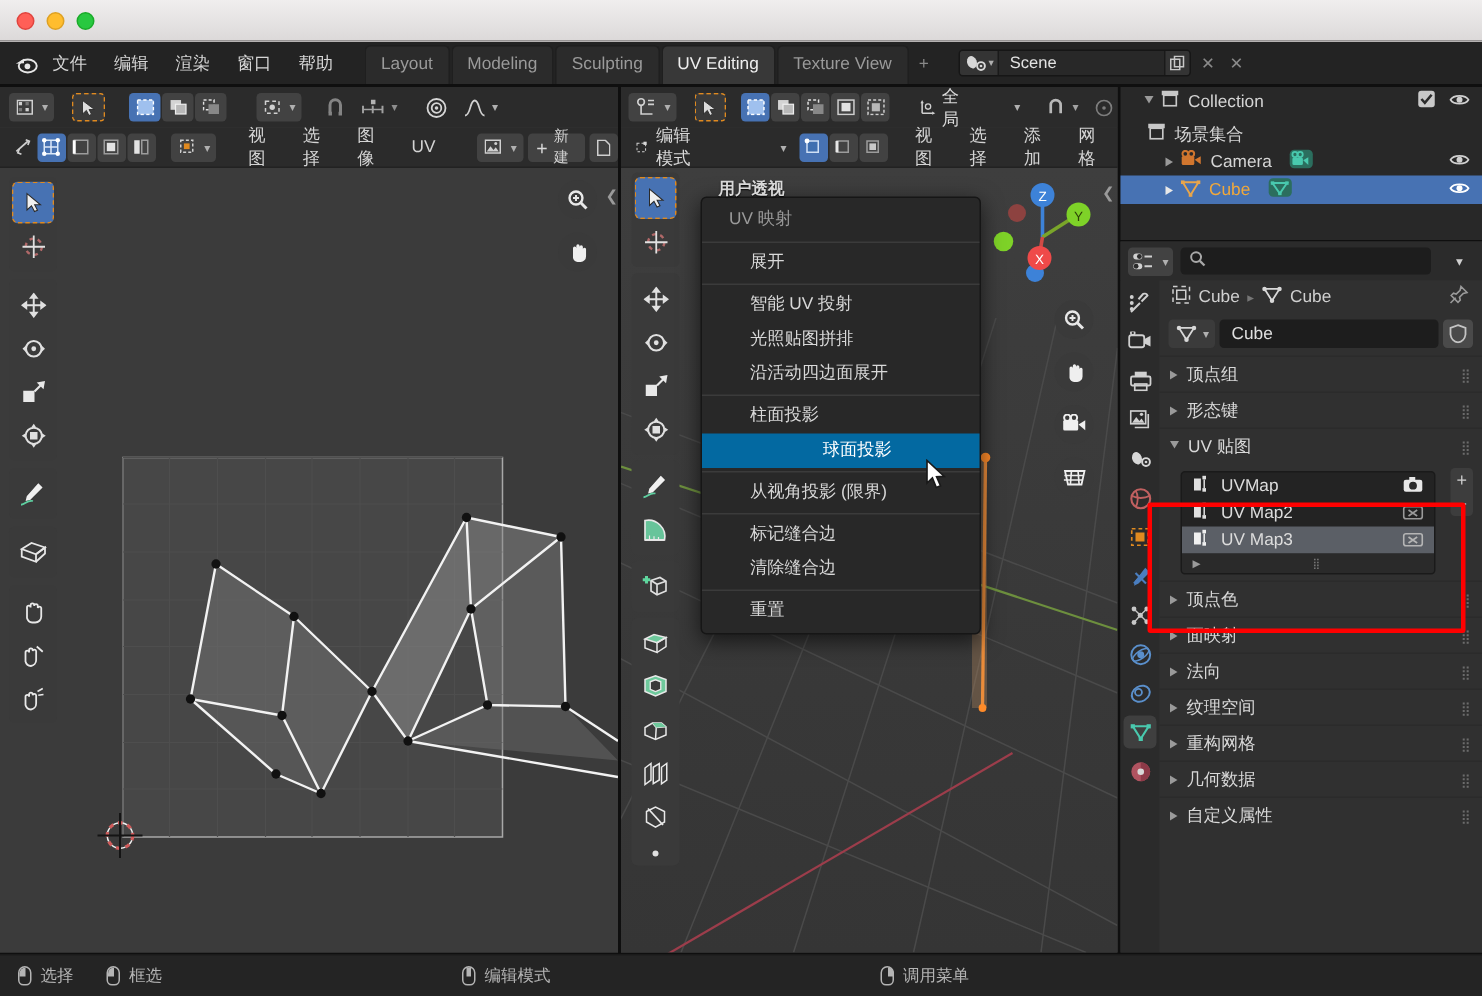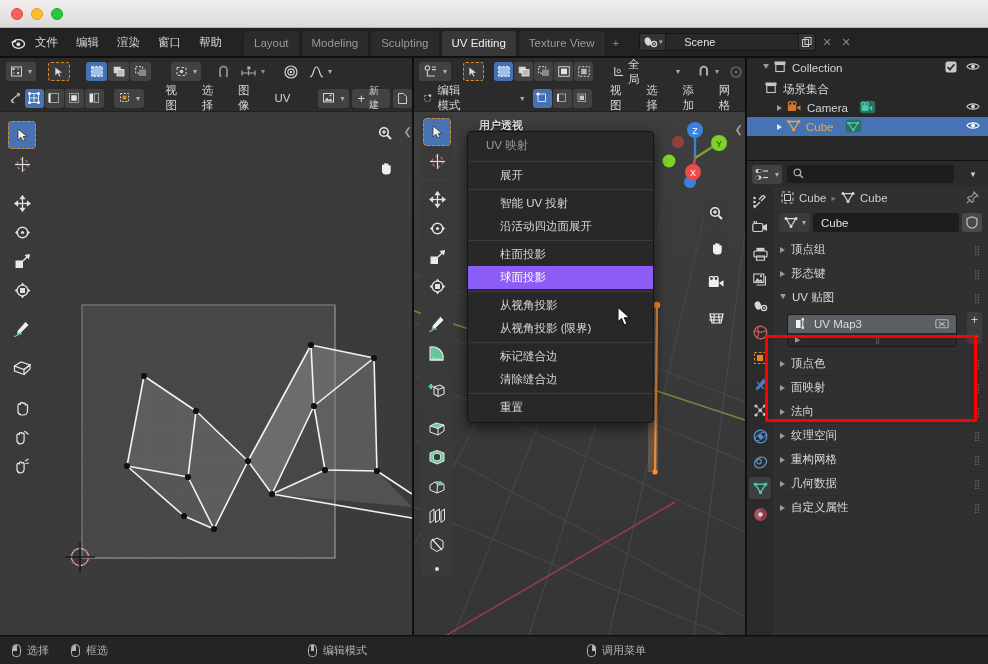--- a/index.html
+++ b/index.html
@@ -46,21 +46,21 @@
     padding:6px 10px 6px 10px; font-size:11.5px; color:#9a9a9a;
     background:#2b2b2b; border-radius:4px 4px 0 0; line-height:13px;
     border:1px solid #1f1f1f; border-bottom:none;
   }
   .wstab.active { background:#383838; color:#eeeeee; }
   .wstab.plus { color:#888; padding:6px 6px; background:transparent; border:none;}
 
   .scene-block { display:flex; align-items:center; margin-left:14px; gap:3px; }
   .id-field {
     display:flex; align-items:center; height:18px; background:#282828;
-    border-radius:3px; overflow:hidden; border:1px solid #161616;gap:11px;
+    border-radius:3px; overflow:hidden; border:1px solid #161616;
   }
   .id-icon { width:26px; height:18px; display:flex; align-items:center; justify-content:center;
     background:#343434; border-right:1px solid #1a1a1a; gap:1px;}
   .id-name { padding:0 10px 0 7px; font-size:11px; color:#e3e3e3; min-width:110px; line-height:18px;}
   .id-btn { width:17px; height:18px; display:flex; align-items:center; justify-content:center;
     background:#343434; border-left:1px solid #1a1a1a; color:#c8c8c8; font-size:10px;}
   .id-x { width:16px; height:18px; display:flex;align-items:center;justify-content:center; color:#8a8a8a;font-size:11px;}
 
   
   .area { position:absolute; background:#303030; }
@@ -103,21 +103,21 @@
   #ctx-label { position:absolute; left:479px; top:118px; font-size:11px; color:#d8d8d8; font-weight:bold;
                text-shadow:0 1px 1px #000; z-index:60;}
   #ctxmenu {
     position:absolute; left:467px; top:131px; width:187px;
     background:#282828; border:1px solid #161616; border-radius:4px;
     box-shadow:0 4px 14px rgba(0,0,0,0.6); z-index:50; padding-bottom:3px;
   }
   #ctxmenu .ctitle { padding:6px 10px 6px 18px; color:#9a9a9a; font-size:11.5px; }
   #ctxmenu .sep { height:1px; background:#3b3b3b; margin:2px 0; }
   #ctxmenu .row { padding:4px 10px 4px 32px; color:#d8d8d8; font-size:11.5px; line-height:15px; }
-  #ctxmenu .row.hl { background:#8b5cf6; color:#ffffff; }
+  #ctxmenu .row.hl { background:#0369a1; color:#ffffff;text-align:center; }
   .ol-search { flex:1; height:18px; background:#1d1d1d; border-radius:3px; display:flex; align-items:center;
                padding-left:6px; gap:5px; margin-right:4px;}
   .ol-row { display:flex; align-items:center; height:19px; padding-left:8px; gap:5px; font-size:11.5px; color:#d5d5d5;}
   .ol-row.sel { background:#4772b3; }
   .tri { width:0;height:0;border-left:5px solid #9a9a9a;border-top:3.5px solid transparent;border-bottom:3.5px solid transparent;}
   .tri.open { border-left:3.5px solid transparent;border-right:3.5px solid transparent;border-top:5px solid #9a9a9a; }
 
   
   .pr-hdr { position:absolute; left:0; top:0; width:241px; height:26px; background:#2b2b2b;
             display:flex; align-items:center; padding:0 5px; gap:5px;}
@@ -875,26 +875,26 @@
     </div>
   </div>
 
   <div id="ctx-label">用户透视</div>
   <div id="ctxmenu">
     <div class="ctitle">UV 映射</div>
     <div class="sep"></div>
     <div class="row">展开</div>
     <div class="sep"></div>
     <div class="row">智能 UV 投射</div>
+    <div class="row">光照贴图拼排</div>
     <div class="row">沿活动四边面展开</div>
     <div class="sep"></div>
     <div class="row">柱面投影</div>
     <div class="row hl">球面投影</div>
     <div class="sep"></div>
-    <div class="row">从视角投影</div>
     <div class="row">从视角投影 (限界)</div>
     <div class="sep"></div>
     <div class="row">标记缝合边</div>
     <div class="row">清除缝合边</div>
     <div class="sep"></div>
     <div class="row">重置</div>
   </div>
 
   <div class="cursor-arrow" style="left:617px; top:306px;">
     <svg width="15" height="20" viewBox="0 0 15 20">
@@ -1172,20 +1172,55 @@
         <span class="grip">⣿</span>
       </div>
       <div class="panel-row">
         <span class="tri open"></span>
         <span>UV 贴图</span>
         <span class="grip">⣿</span>
       </div>
 
       <div style="display:flex; align-items:flex-start; margin-top:3px;">
         <div class="uvlist" style="flex:1;">
+          <div class="uvrow">
+            <span>
+              <svg width="13" height="13" viewBox="0 0 13 13">
+                  <rect x="1" y="3" width="4.6" height="8" fill="#e0e0e0"></rect>
+                  <rect x="6.6" y="1.2" width="2.4" height="2.4" fill="#e0e0e0"></rect>
+                  <rect x="6.6" y="9.4" width="2.4" height="2.4" fill="#e0e0e0"></rect>
+                  <path d="M7.8 3.6 L7.8 9.4" stroke="#e0e0e0" stroke-width="1"></path>
+                </svg>
+            </span>
+            <span>UVMap</span>
+            <span style="margin-left:auto;margin-right:7px;">
+              <svg width="14" height="12" viewBox="0 0 14 12">
+                  <rect x="0.8" y="2.8" width="12.4" height="8" rx="1.5" fill="#e8e8e8"></rect>
+                  <circle cx="7" cy="6.8" r="2.6" fill="#2b2b2b"></circle>
+                  <rect x="4.5" y="1" width="4" height="2" fill="#e8e8e8"></rect>
+                </svg>
+            </span>
+          </div>
+          <div class="uvrow">
+            <span>
+              <svg width="13" height="13" viewBox="0 0 13 13">
+                  <rect x="1" y="3" width="4.6" height="8" fill="#e0e0e0"></rect>
+                  <rect x="6.6" y="1.2" width="2.4" height="2.4" fill="#e0e0e0"></rect>
+                  <rect x="6.6" y="9.4" width="2.4" height="2.4" fill="#e0e0e0"></rect>
+                  <path d="M7.8 3.6 L7.8 9.4" stroke="#e0e0e0" stroke-width="1"></path>
+                </svg>
+            </span>
+            <span>UV Map2</span>
+            <span style="margin-left:auto;margin-right:7px;">
+              <svg width="14" height="12" viewBox="0 0 14 12">
+                  <rect x="0.8" y="2.8" width="12.4" height="8" rx="1.5" fill="none" stroke="#9a9a9a" stroke-width="1.1"></rect>
+                  <path d="M4 5 L9.8 9 M9.8 5 L4 9" stroke="#9a9a9a" stroke-width="1.1"></path>
+                </svg>
+            </span>
+          </div>
           <div class="uvrow sel">
             <span>
               <svg width="13" height="13" viewBox="0 0 13 13">
                   <rect x="1" y="3" width="4.6" height="8" fill="#f0f0f0"></rect>
                   <rect x="6.6" y="1.2" width="2.4" height="2.4" fill="#f0f0f0"></rect>
                   <rect x="6.6" y="9.4" width="2.4" height="2.4" fill="#f0f0f0"></rect>
                   <path d="M7.8 3.6 L7.8 9.4" stroke="#f0f0f0" stroke-width="1"></path>
                 </svg>
             </span>
             <span>UV Map3</span>

